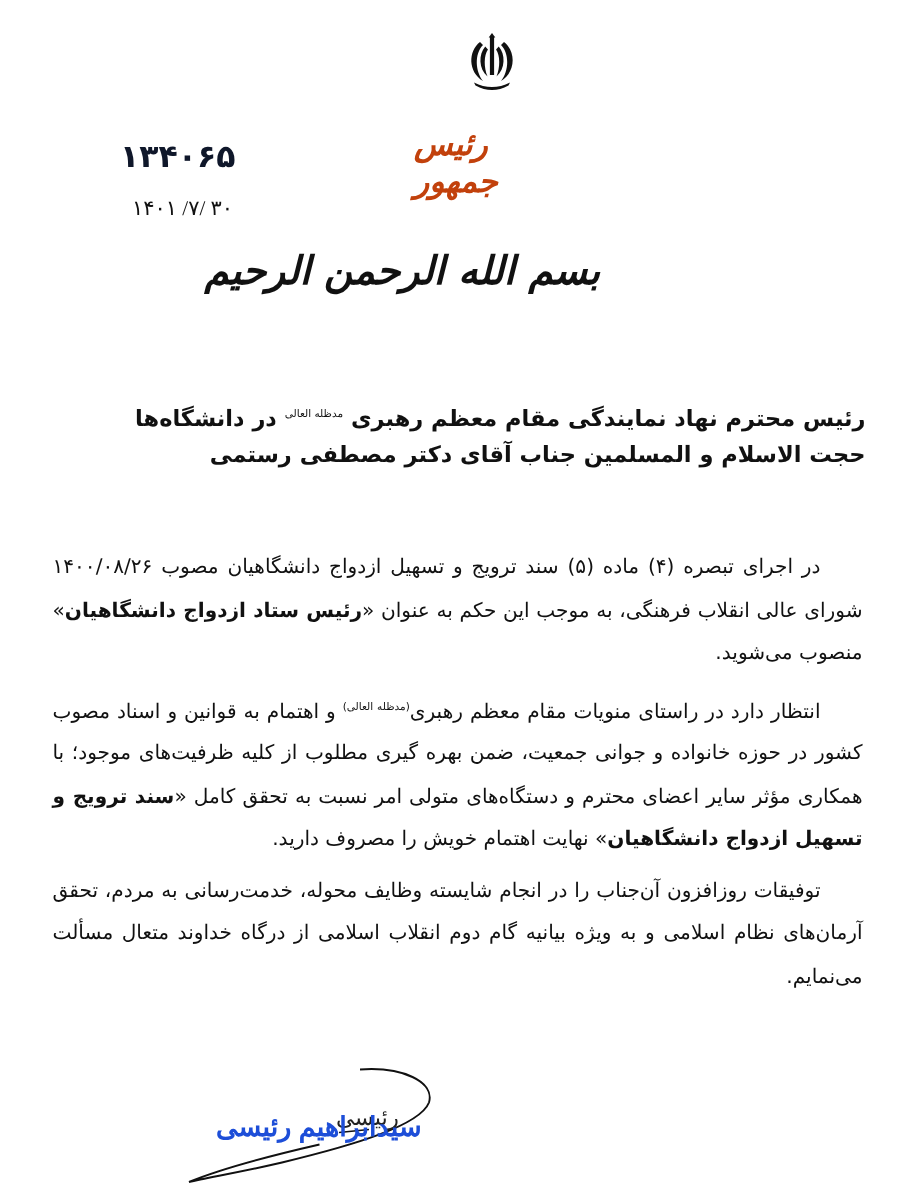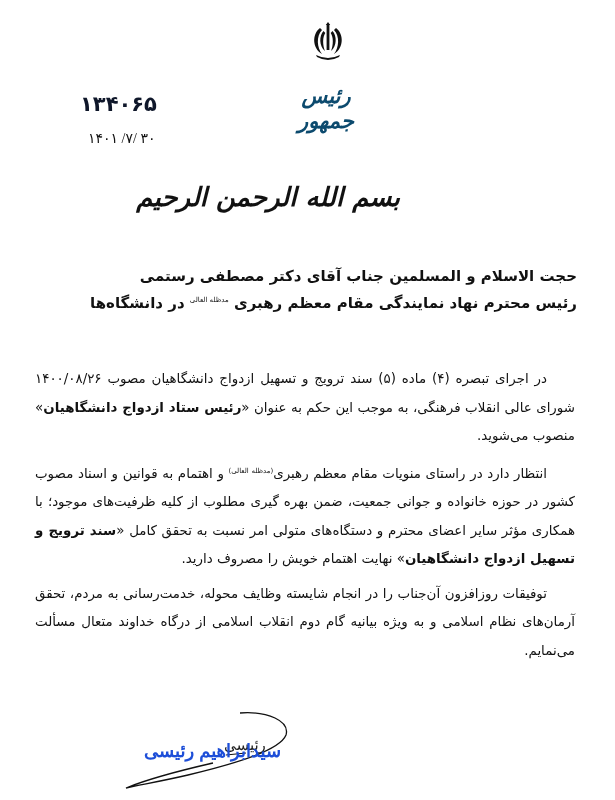--- a/index.html
+++ b/index.html
@@ -6,31 +6,31 @@
     html, body { width: 615px; height: 800px; background: #ffffff; overflow: hidden; }
     body { position: relative; font-family: "DejaVu Sans", sans-serif; color: #111; }
 
     .page { position: absolute; left: 0; top: 0; width: 615px; height: 800px; background: #fff; }
 
     .emblem { position: absolute; left: 306px; top: 20px; width: 44px; height: 44px; }
     .emblem svg { width: 44px; height: 44px; }
 
     .republic { position: absolute; left: 280px; top: 63px; width: 100px; text-align: center;
       direction: rtl; font-family: "DejaVu Serif", serif; font-size: 13px; font-style: italic; color: #111; }
-    .president-title { position: absolute; left: 276px; top: 83px; width: 100px; text-align: center;
-      direction: rtl; font-family: "DejaVu Serif", serif; font-size: 21px; font-style: italic; font-weight: bold; color: #0c4a6e; }
+    .president-title { position: absolute; left: 276px; top: 83px; width: 100px; text-align: left;
+      direction: rtl; font-family: "DejaVu Serif", serif; font-size: 21px; font-style: italic; font-weight: bold; color: #c2410c; }
 
     .letter-number { position: absolute; left: 80px; top: 92px; font-family: "DejaVu Sans", sans-serif;
       font-size: 21px; font-weight: bold; letter-spacing: 1px; direction: ltr; color: #0f172a; }
     .letter-date { position: absolute; left: 88px; top: 130px; font-family: Liberation Serif, serif;
       font-size: 14px; direction: ltr; color: #111; }
 
     .bismillah { position: absolute; left: 240px; top: 165px; width: 160px; height: 45px;
       direction: rtl; text-align: center; font-family: "DejaVu Serif", serif; font-size: 26px; font-weight: bold;
-      font-style: italic; color: #111; white-space: nowrap; margin-top: 17px; }
+      font-style: italic; color: #111; white-space: nowrap; }
 
     .addressee { position: absolute; right: 38px; top: 264px; width: 520px; direction: rtl; text-align: right; }
     .addressee .line { font-family: "DejaVu Sans", sans-serif; font-weight: bold; font-size: 15px; line-height: 24px; white-space: nowrap; }
     .honorific-sup { font-size: 7px; vertical-align: super; font-weight: normal; }
 
     .body-text { position: absolute; right: 40px; top: 345px; width: 540px; direction: rtl; text-align: justify; }
     .para { font-family: "DejaVu Sans", sans-serif; font-size: 13.4px; line-height: 28.5px; color: #111; margin-top: 20px; }
     .para .indent { display: inline-block; width: 28px; }
     .para b { font-weight: bold; }
     .para.gap { margin-top: 6px; }
@@ -62,26 +62,26 @@
   </div>
 
   <div class="president-title">رئیس جمهور</div>
 
   <div class="letter-number">۱۳۴۰۶۵</div>
   <div class="letter-date">۱۴۰۱ /۷/ ۳۰</div>
 
   <div class="bismillah">بسم الله الرحمن الرحیم</div>
 
   <div class="addressee">
-    <div class="line">حجت الاسلام و المسلمین جناب آقای دکتر مصطفی رستمی</div>
     <div class="line">
       <span>رئیس محترم نهاد نمایندگی مقام معظم رهبری</span>
       <span class="honorific-sup">مدظله العالی</span>
       <span>در دانشگاه‌ها</span>
     </div>
+    <div class="line">حجت الاسلام و المسلمین جناب آقای دکتر مصطفی رستمی</div>
   </div>
 
   <div class="body-text">
     <p class="para">
       <span class="indent"></span><span>در اجرای تبصره (۴) ماده (۵) سند ترویج و تسهیل ازدواج دانشگاهیان مصوب ۱۴۰۰/۰۸/۲۶ شورای عالی انقلاب فرهنگی، به موجب این حکم به عنوان «</span><b>رئیس ستاد ازدواج دانشگاهیان</b><span>» منصوب می‌شوید.</span>
     </p>
     <p class="para gap">
       <span class="indent"></span><span>انتظار دارد در راستای منویات مقام معظم رهبری</span><span class="honorific-sup">(مدظله العالی)</span><span> و اهتمام به قوانین و اسناد مصوب کشور در حوزه خانواده و جوانی جمعیت، ضمن بهره گیری مطلوب از کلیه ظرفیت‌های موجود؛ با همکاری مؤثر سایر اعضای محترم و دستگاه‌های متولی امر نسبت به تحقق کامل «</span><b>سند ترویج و تسهیل ازدواج دانشگاهیان</b><span>» نهایت اهتمام خویش را مصروف دارید.</span>
     </p>
     <p class="para gap">

